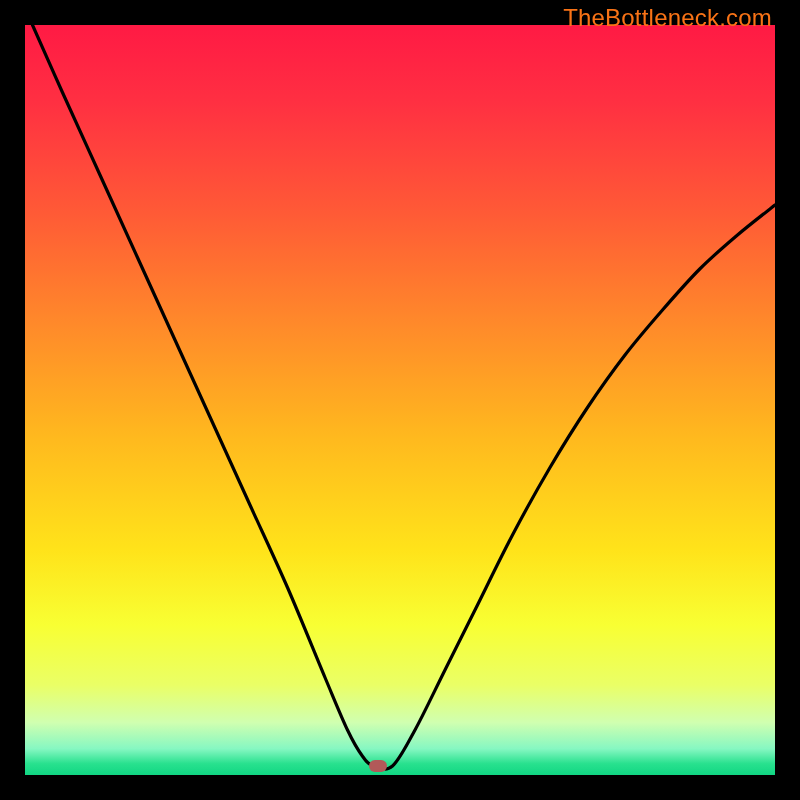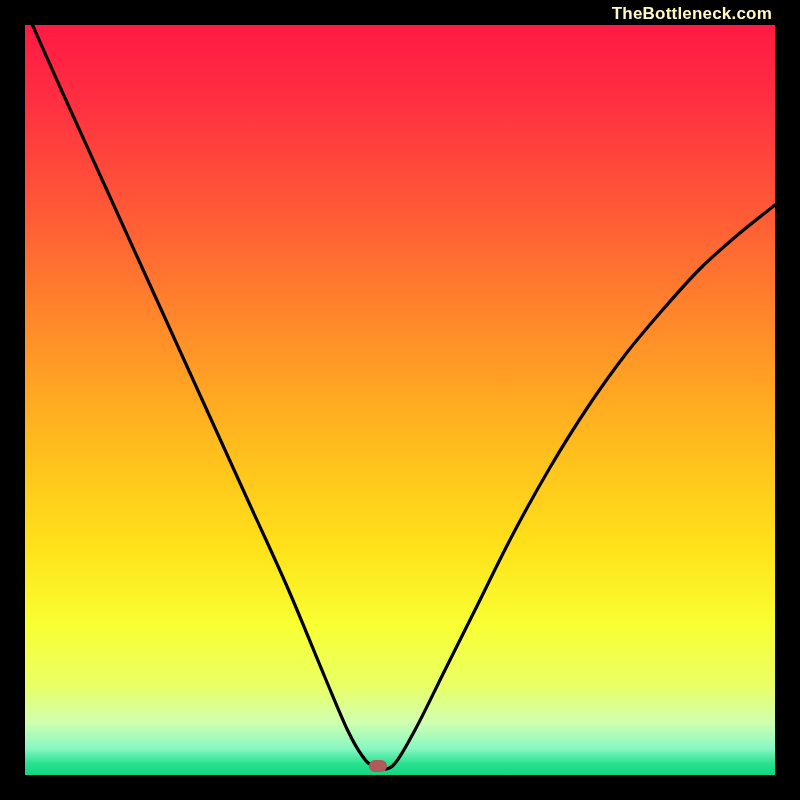--- a/index.html
+++ b/index.html
@@ -31,23 +31,23 @@
     left: 0;
     top: 0;
     width: 100%;
     height: 100%;
   }
   .watermark {
     position: absolute;
     top: 4px;
     right: 28px;
     font-family: Arial, Helvetica, sans-serif;
-    font-size: 17px;
-    font-weight: 700;
-    color: #fef9c3;
+    font-size: 24px;
+    font-weight: 400;
+    color: #f97316;
     letter-spacing: 0.2px;
     user-select: none;
   }
   .curve {
     position: absolute;
     left: 0;
     top: 0;
     width: 100%;
     height: 100%;
   }

